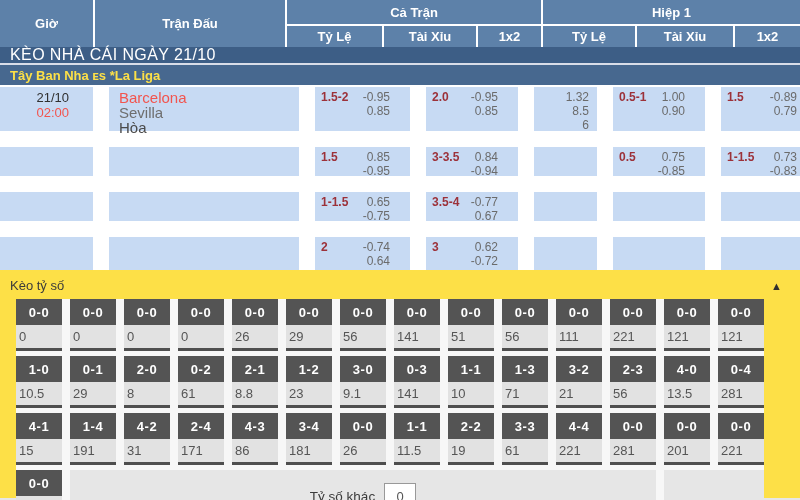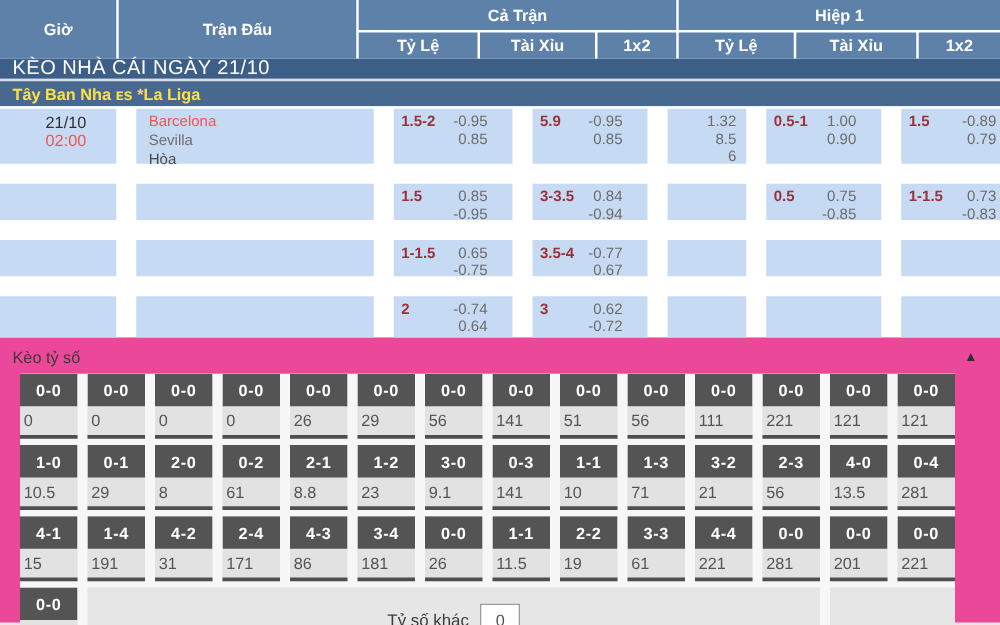--- a/index.html
+++ b/index.html
@@ -18,32 +18,32 @@
     padding-left:10px;font-size:16px;letter-spacing:.4px}
   .league{height:22px;background:#47688f;border-top:2px solid #d9dde8;color:#fde047;
     font-weight:bold;font-size:13px;display:flex;align-items:center;padding-left:10px}
 
   
   .odds-grid{display:grid;grid-template-columns:93px 190px 95px 92px 63px 92px 96px 65px;
     grid-template-rows:44px 29px 29px 33px;gap:16px;background:#fff;padding-top:2px}
   .cell{background:#c7daf3}
   .time-cell{text-align:right;padding:3px 24px 0 0;font-size:13px;line-height:15px;color:#2f2f2f}
   .time-cell .time{color:#f2544e}
-  .teams-cell{padding:3px 12px 0 10px;font-size:12px;line-height:15px}
+  .teams-cell{padding:3px 12px 0 10px;font-size:15px;line-height:15px}
   .home{color:#f2544e}
   .away{color:#6e6e6e}
   .draw{color:#4a4a4a}
   .odds{display:flex;justify-content:space-between;padding:3px 20px 0 6px;font-size:12px;line-height:14px}
   .odds .line{color:#9c3139;font-weight:bold}
   .odds .vals{display:flex;flex-direction:column;align-items:flex-end;color:#6b6b6b}
   .x12{display:flex;flex-direction:column;align-items:flex-end;padding:3px 8px 0 0;
     font-size:12px;line-height:14px;color:#6b6b6b;background:#c7daf3}
 
   
-  .score-section{height:228px;background:#ec4899}
+  .score-section{height:228px;background:#fde047}
   .score-title{display:flex;justify-content:space-between;align-items:center;
     padding:8px 18px 6px 10px;font-size:13px;color:#3b3b3b}
   .collapse{font-size:11px;color:#2f2f2f;cursor:pointer}
   .grid-wrap{margin:0 36px 0 16px;background:#f7f7f7}
   .score-grid{display:grid;grid-template-columns:repeat(14,1fr);column-gap:8px;row-gap:5px}
   .score-cell{background:#e2e2e2;border-bottom:3px solid #4f4f4f;height:52px;overflow:hidden}
   .score-box{height:26px;background:#545454;color:#fff;font-weight:bold;font-size:13px;
     display:flex;align-items:center;justify-content:center;letter-spacing:.5px}
   .score-val{font-size:13px;color:#555;padding:4px 0 0 3px}
   .score-bottom{display:flex;margin-top:5px}
@@ -91,21 +91,21 @@
     <div class="draw">Hòa</div>
   </div>
   <div class="cell odds">
     <span class="line">1.5-2</span>
     <span class="vals">
         <span>-0.95</span>
         <span>0.85</span>
       </span>
   </div>
   <div class="cell odds">
-    <span class="line">5.9</span>
+    <span class="line">2.0</span>
     <span class="vals">
         <span>-0.95</span>
         <span>0.85</span>
       </span>
   </div>
   <div class="x12">
     <span>1.32</span>
     <span>8.5</span>
     <span>6</span>
   </div>

